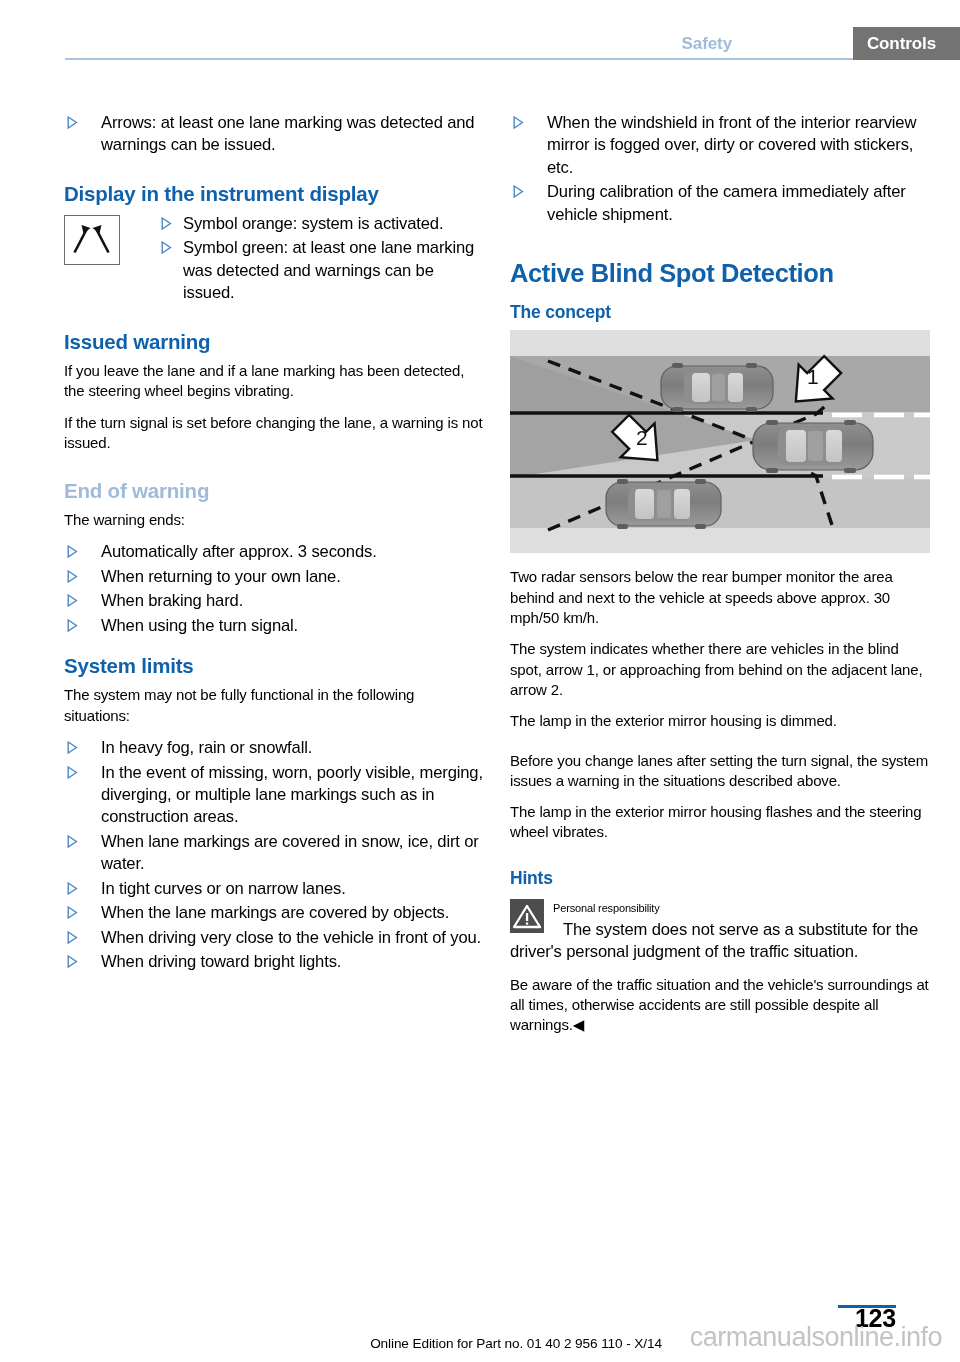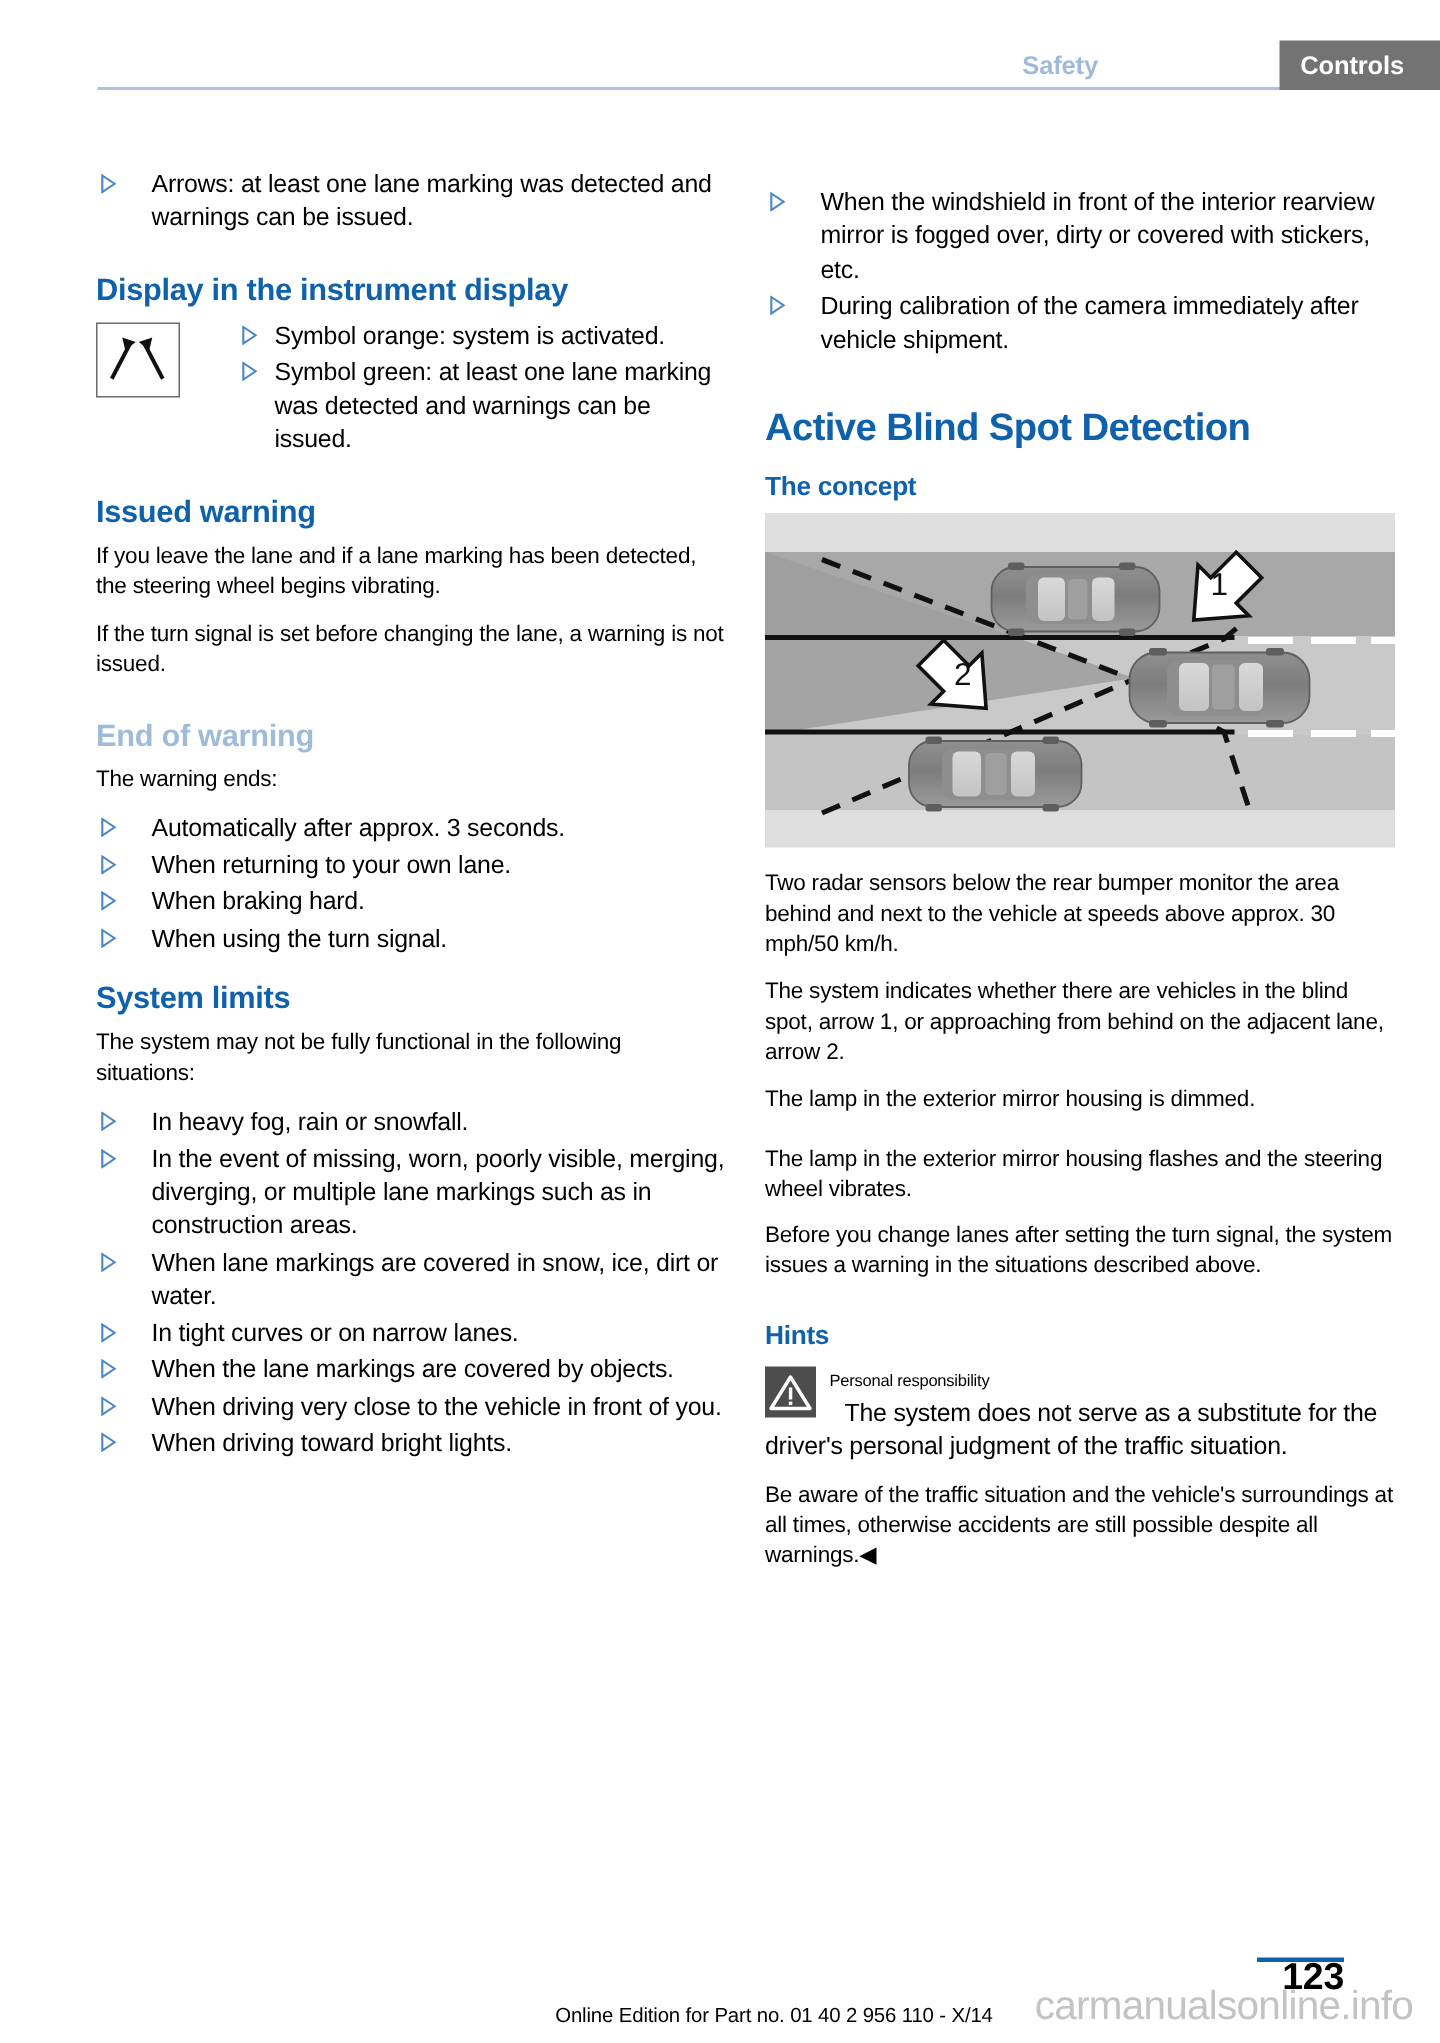--- a/index.html
+++ b/index.html
@@ -63,21 +63,21 @@
     letter-spacing: -0.1px;
   }
 
   
   .col {
     position: absolute;
     top: 112px;
     width: 420px;
   }
   .col-left  { left: 64px; }
-  .col-right { left: 510px; margin-top: 12px; }
+  .col-right { left: 510px; }
 
   
   .h2 {
     font-size: 20.5px;
     font-weight: bold;
     color: #1061ab;
     margin: 0 0 7px 0;
     line-height: 1.22;
     letter-spacing: -0.2px;
   }
@@ -525,22 +525,22 @@
       </g>
     </svg>
   </div>
 
   <p class="body">Two radar sensors below the rear bumper monitor the area behind and next to the vehicle at speeds above approx. 30 mph/50 km/h.</p>
   <p class="body">The system indicates whether there are vehicles in the blind spot, arrow 1, or approaching from behind on the adjacent lane, arrow 2.</p>
   <p class="body">The lamp in the exterior mirror housing is dimmed.</p>
 
   <div class="spacer-sm"></div>
 
+  <p class="body">Before you change lanes after setting the turn signal, the system issues a warning in the situations described above.</p>
   <p class="body">The lamp in the exterior mirror housing flashes and the steering wheel vibrates.</p>
-  <p class="body">Before you change lanes after setting the turn signal, the system issues a warning in the situations described above.</p>
 
   <div class="spacer-md"></div>
 
   <div class="h3">Hints</div>
 
   <div class="warn-block">
     <div class="warn-icon">
       <svg width="34" height="34" viewBox="0 0 34 34">
         <path d="M17 7 L30 28 L4 28 Z" fill="none" stroke="#ffffff" stroke-width="2.3" stroke-linejoin="round"></path>
         <rect x="15.9" y="14" width="2.3" height="8" fill="#ffffff"></rect>

